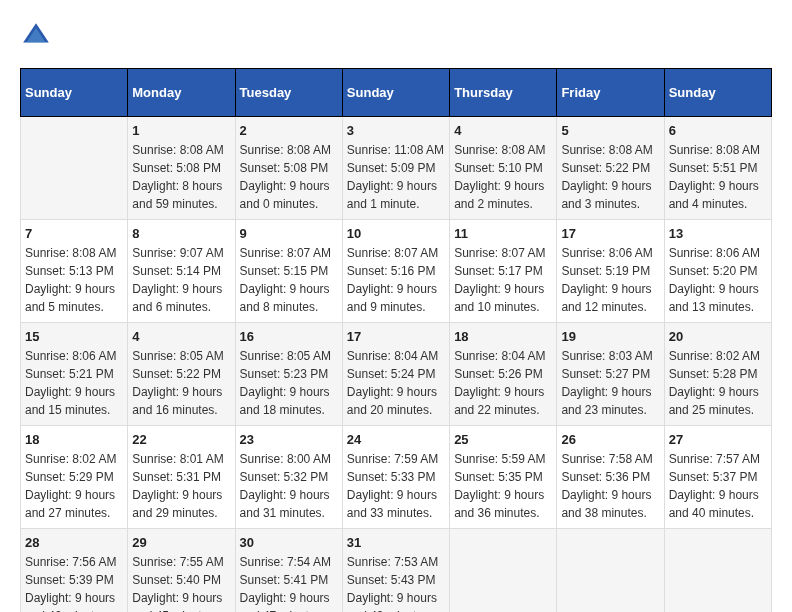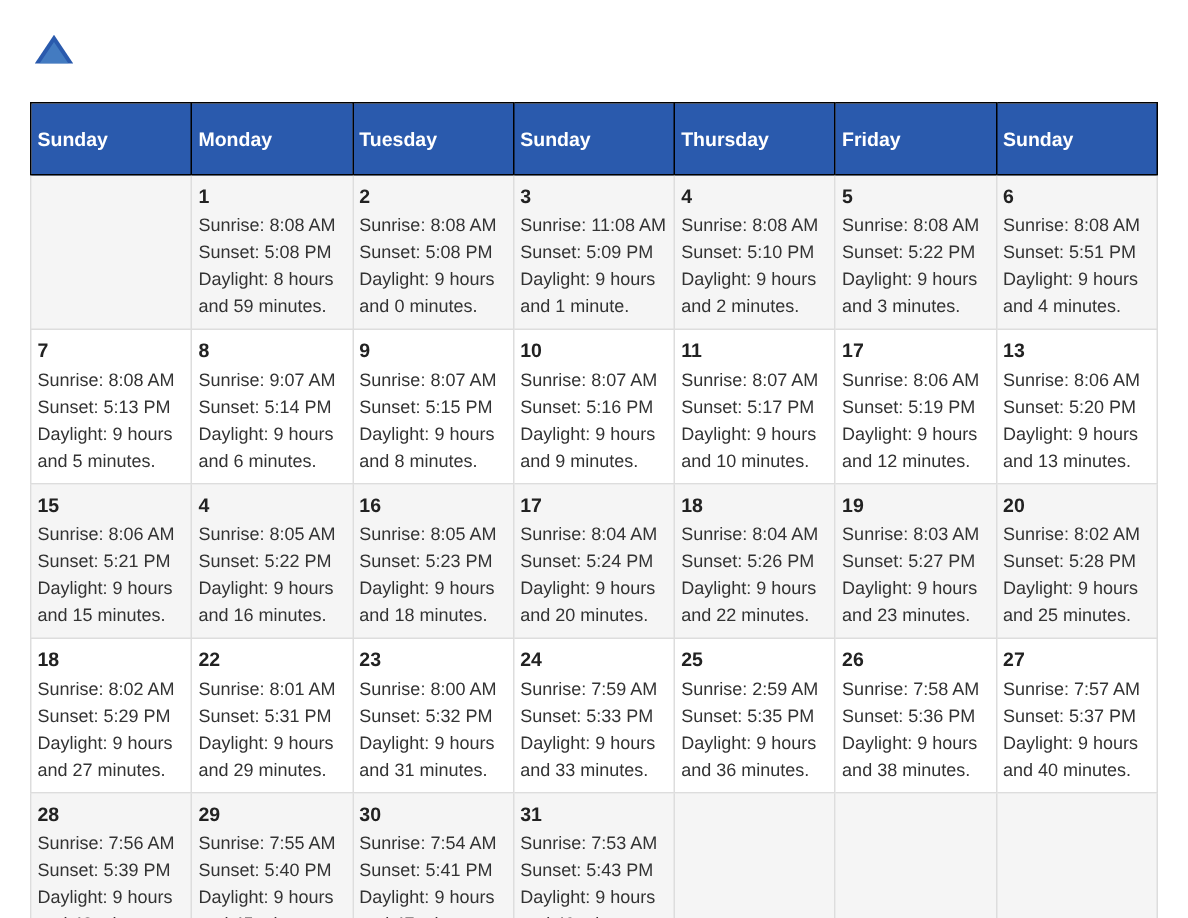--- a/index.html
+++ b/index.html
@@ -294,21 +294,21 @@
         </td>
         <td>
           <div class="day-number">24</div>
           <div class="day-info">Sunrise: 7:59 AM
 Sunset: 5:33 PM
 Daylight: 9 hours
 and 33 minutes.</div>
         </td>
         <td>
           <div class="day-number">25</div>
-          <div class="day-info">Sunrise: 2:59 AM
+          <div class="day-info">Sunrise: 5:59 AM
 Sunset: 5:35 PM
 Daylight: 9 hours
 and 36 minutes.</div>
         </td>
         <td>
           <div class="day-number">26</div>
           <div class="day-info">Sunrise: 7:58 AM
 Sunset: 5:36 PM
 Daylight: 9 hours
 and 38 minutes.</div>

